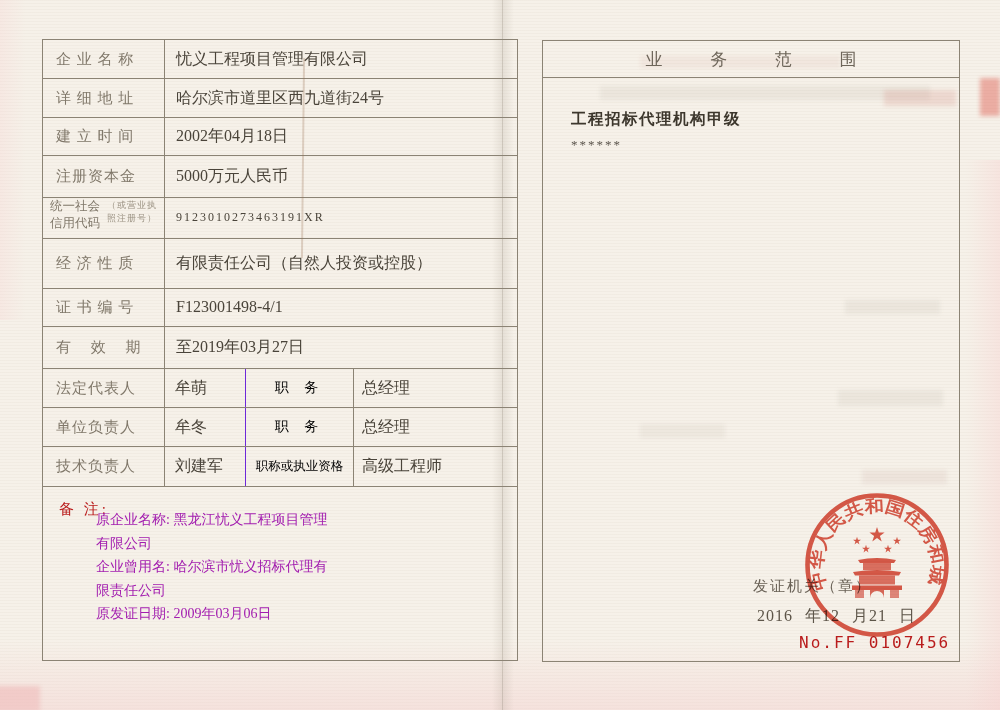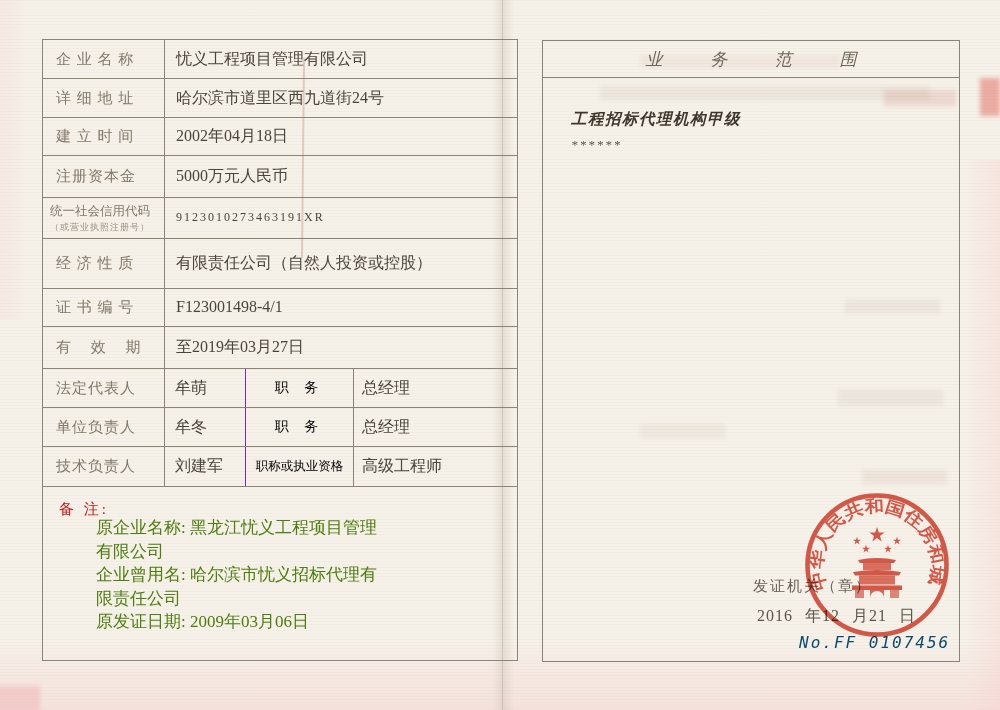--- a/index.html
+++ b/index.html
@@ -51,62 +51,62 @@
   }
   .t-row { display:flex; border-bottom:1px solid #8b8374; flex:0 0 auto; }
   .t-row:last-child { border-bottom:none; flex:1 1 auto; }
   .cell { display:flex; align-items:center; }
   .lbl {
     width:122px; flex:0 0 122px; border-right:1px solid #8b8374;
     padding-left:13px; color:#80786a; font-size:15px; letter-spacing:1px;
   }
   .val { flex:1; padding:3px 8px 3px 11px; font-size:16px; line-height:1.28; }
   .val.num { letter-spacing:2px; font-size:12px; }
-  .lbl-stack { flex-direction:column; align-items:flex-start; justify-content:center; padding-left:7px; }
+  .lbl-stack { align-items:flex-start; justify-content:center; padding-left:7px; }
   .lbl-main { font-size:12.5px; letter-spacing:0; color:#80786a; }
   .lbl-sub  { font-size:9px; color:#9a9182; margin-top:1px; }
   .c-name { width:81px; flex:0 0 81px; border-right:1px solid #6d28d9; padding-left:10px; font-size:16px; }
   .c-lbl2 { width:108px; flex:0 0 108px; border-right:1px solid #8b8374; justify-content:center;
             color:#000000; font-size:14px; letter-spacing:1px; }
   .c-lbl2.small { font-size:12.5px; letter-spacing:0; }
   .c-val2 { flex:1; padding-left:8px; font-size:16px; }
   .remarks { position:relative; display:block; }
   .remarks-label { position:absolute; left:16px; top:13px; color:#b91c1c; font-size:15px; letter-spacing:3px; }
-  .remarks-lines { position:absolute; left:53px; top:29px; width:345px; font-size:17px; line-height:23.5px; color:#4d7c0f; }
+  .remarks-lines { position:absolute; left:53px; top:21px; width:345px; font-size:14px; line-height:23.5px; color:#a21caf; }
 
   
   .streak {
     position:absolute; left:302px; top:58px; width:2px; height:200px; z-index:3;
     background:rgba(150,112,82,.28); filter:blur(.7px); transform:rotate(.6deg);
     pointer-events:none;
   }
 
   
   .scope-box {
     position:absolute; left:542px; top:40px; width:418px; height:622px;
-    border:1px solid #8b8374; z-index:2; color:#4a443a;font-style:italic;
+    border:1px solid #8b8374; z-index:2; color:#4a443a;
   }
   .scope-header {
     height:37px; border-bottom:1px solid #8b8374;
     display:flex; align-items:center; justify-content:center;
     color:#6e665a; font-size:17px; letter-spacing:.85em; text-indent:.85em;
     word-spacing:.85em;
   }
   .scope-content { position:absolute; left:28px; top:68px; width:360px; }
   .scope-title { font-weight:bold; color:#3d372d; font-size:15.5px; letter-spacing:1.5px; }
   .scope-desc  { margin-top:5px; font-size:15px; letter-spacing:2.5px; color:#4a443a; }
   .scope-stars { margin-top:7px; font-size:13px; letter-spacing:2px; color:#5c564d; }
 
   .issuer { position:absolute; left:753px; top:577px; z-index:2;
             font-size:15px; color:#6a6257; letter-spacing:2px; }
   .issue-date { position:absolute; left:757px; top:606px; z-index:2;
             font-size:16px; color:#5d5549; word-spacing:7px; letter-spacing:1px; }
   .cert-no { position:absolute; left:799px; top:633px; z-index:2;
             font-family:"DejaVu Sans Mono","Liberation Mono",monospace;
-            font-size:16px; color:#0c4a6e; letter-spacing:2px;font-style:italic; }
+            font-size:16px; color:#b91c1c; letter-spacing:2px; }
 
   .seal { position:absolute; left:802px; top:490px; width:150px; height:150px;
           z-index:4; mix-blend-mode:multiply; opacity:.92; }
 </style>
 </head>
 <body>
 
 <div class="paper">
   <div class="texture"></div>
 

